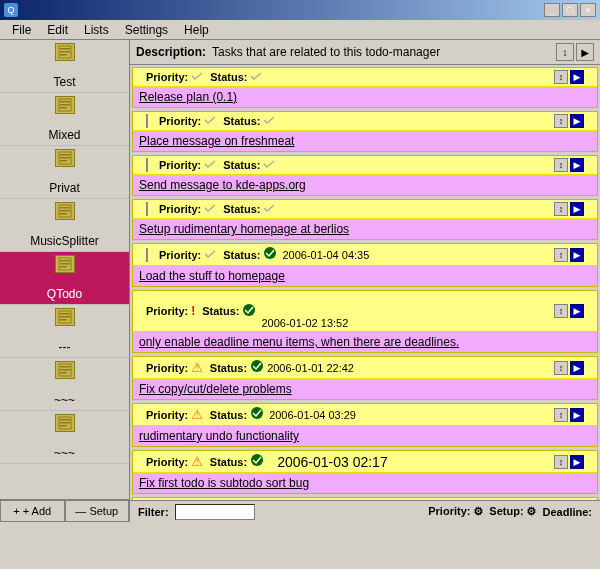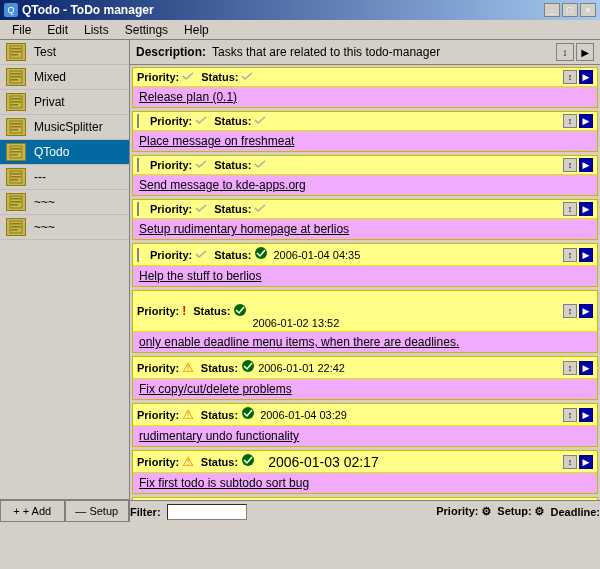--- a/index.html
+++ b/index.html
@@ -95,25 +95,26 @@
       border-bottom: 1px solid #808080;
     }
     .sidebar-list {
       flex: 1;
       overflow-y: auto;
     }
     .sidebar-item {
       display: flex;
       align-items: center;
       padding: 3px 6px;
-      gap: 8px;
+      gap: 14px;
       cursor: pointer;
       border-bottom: 1px solid #c0bdb5;
-    }
-    .sidebar-item.active { background: #0369a1; color: white; text-align: right; }
+      flex-direction: column;
+    }
+    .sidebar-item.active { background: #be185d; color: white; text-align: right; }
     .sidebar-item-icon {
       width: 20px;
       height: 18px;
       background: #c8b84a;
       border: 1px solid #8a7a20;
       display: flex;
       align-items: center;
       justify-content: center;
       font-size: 8px;
       flex-shrink: 0;
@@ -182,38 +183,38 @@
 
     .todo-item {
       background: #ffff88;
       border: 1px solid #c8b800;
       margin-bottom: 3px;
       padding: 0;
     }
     .todo-item-header {
       display: flex;
       align-items: center;
-      padding: 2px 4px;
+      padding: 2px 13px;
       gap: 3px;
       background: #ffff88;
       border-bottom: 1px solid #e8e000;
       min-height: 18px;
     }
     .todo-item-body {
       padding: 3px 6px;
       font-size: 12px;
       background: #f0abfc;
       text-decoration: underline;
     }
 
     
     .filter-bar {
       display: flex;
       align-items: center;
-      padding: 2px 0;
+      padding: 2px 8px;
       background: #d4d0c8;
       border-top: 1px solid #808080;
       height: 22px;
       gap: 6px;
     }
     .filter-label { font-size: 11px; font-weight: bold; }
     .filter-input {
       width: 80px;
       height: 16px;
       border: 1px inset #808080;
@@ -223,21 +224,20 @@
     .filter-priority { font-size: 11px; font-weight: bold; margin-left: auto; }
     .filter-status { font-size: 11px; font-weight: bold; }
     .filter-deadline { font-size: 11px; font-weight: bold; }
   </style>
 </head>
 <body>
 
 <div class="title-bar">
   <div class="title-bar-left">
     <div class="title-bar-icon">Q</div>
-    <span class="title-bar-text">QTodo - ToDo manager</span>
   </div>
   <div class="title-bar-buttons">
     <div class="title-btn">_</div>
     <div class="title-btn">□</div>
     <div class="title-btn">×</div>
   </div>
 </div>
 
 <div class="menu-bar">
   <span class="menu-item">File</span>
@@ -450,21 +450,21 @@
     <span><svg width="14" height="14" viewBox="0 0 14 14">
                 <circle cx="7" cy="7" r="6" fill="#006600"></circle>
                 <polyline points="3,7 6,10 11,4" fill="none" stroke="white" stroke-width="1.5"></polyline>
               </svg></span>
     <span style="font-size:11px;margin-left:2px;">2006-01-04 04:35</span>
     <div style="margin-left:auto;display:flex;gap:2px;">
       <div style="width:14px;height:14px;background:#d4d0c8;border:1px solid #808080;font-size:9px;display:flex;align-items:center;justify-content:center;cursor:pointer;">↕</div>
       <div style="width:14px;height:14px;background:#0000aa;border:1px solid #000080;font-size:9px;display:flex;align-items:center;justify-content:center;cursor:pointer;color:white;">▶</div>
     </div>
   </div>
-          <div class="todo-item-body">Help the stuff to berlios</div>
+          <div class="todo-item-body">Load the stuff to homepage</div>
         </div>
         <div class="todo-item">
           <div class="todo-item-header">
 
     <span style="font-size:11px;font-weight:bold;">Priority:</span>
     <span><span style="color:#ff0000;font-size:12px;font-weight:bold;">!</span></span>
     <span style="font-size:11px;font-weight:bold;margin-left:4px;">Status:</span>
     <span><svg width="14" height="14" viewBox="0 0 14 14">
                 <circle cx="7" cy="7" r="6" fill="#006600"></circle>
                 <polyline points="3,7 6,10 11,4" fill="none" stroke="white" stroke-width="1.5"></polyline>

